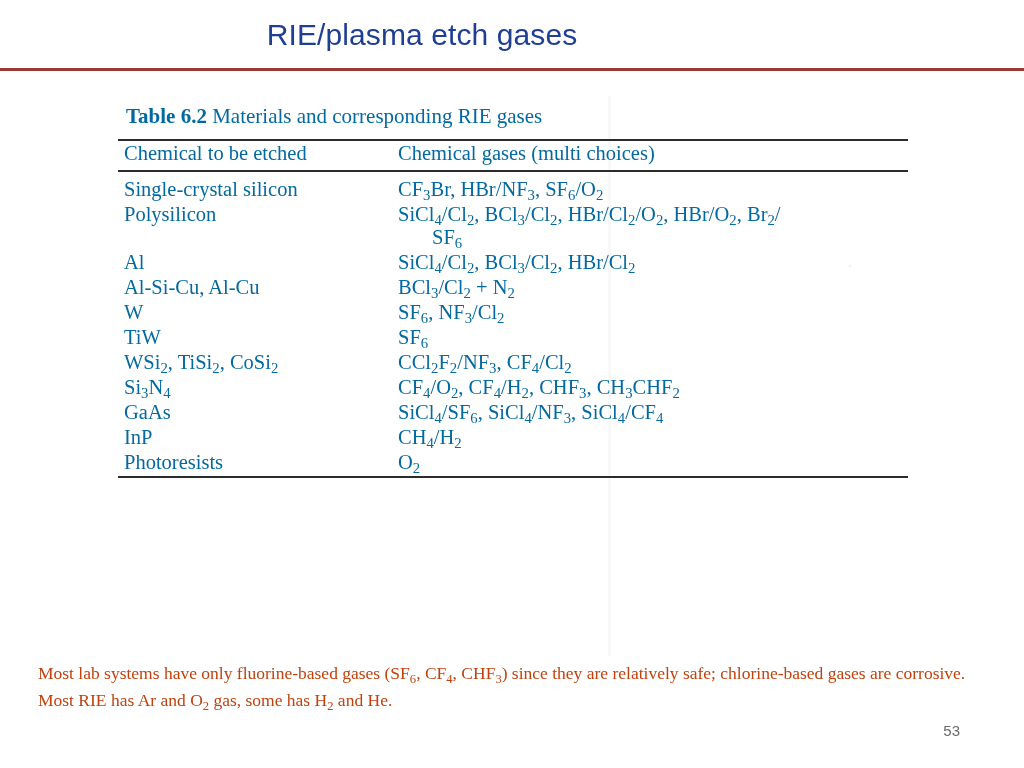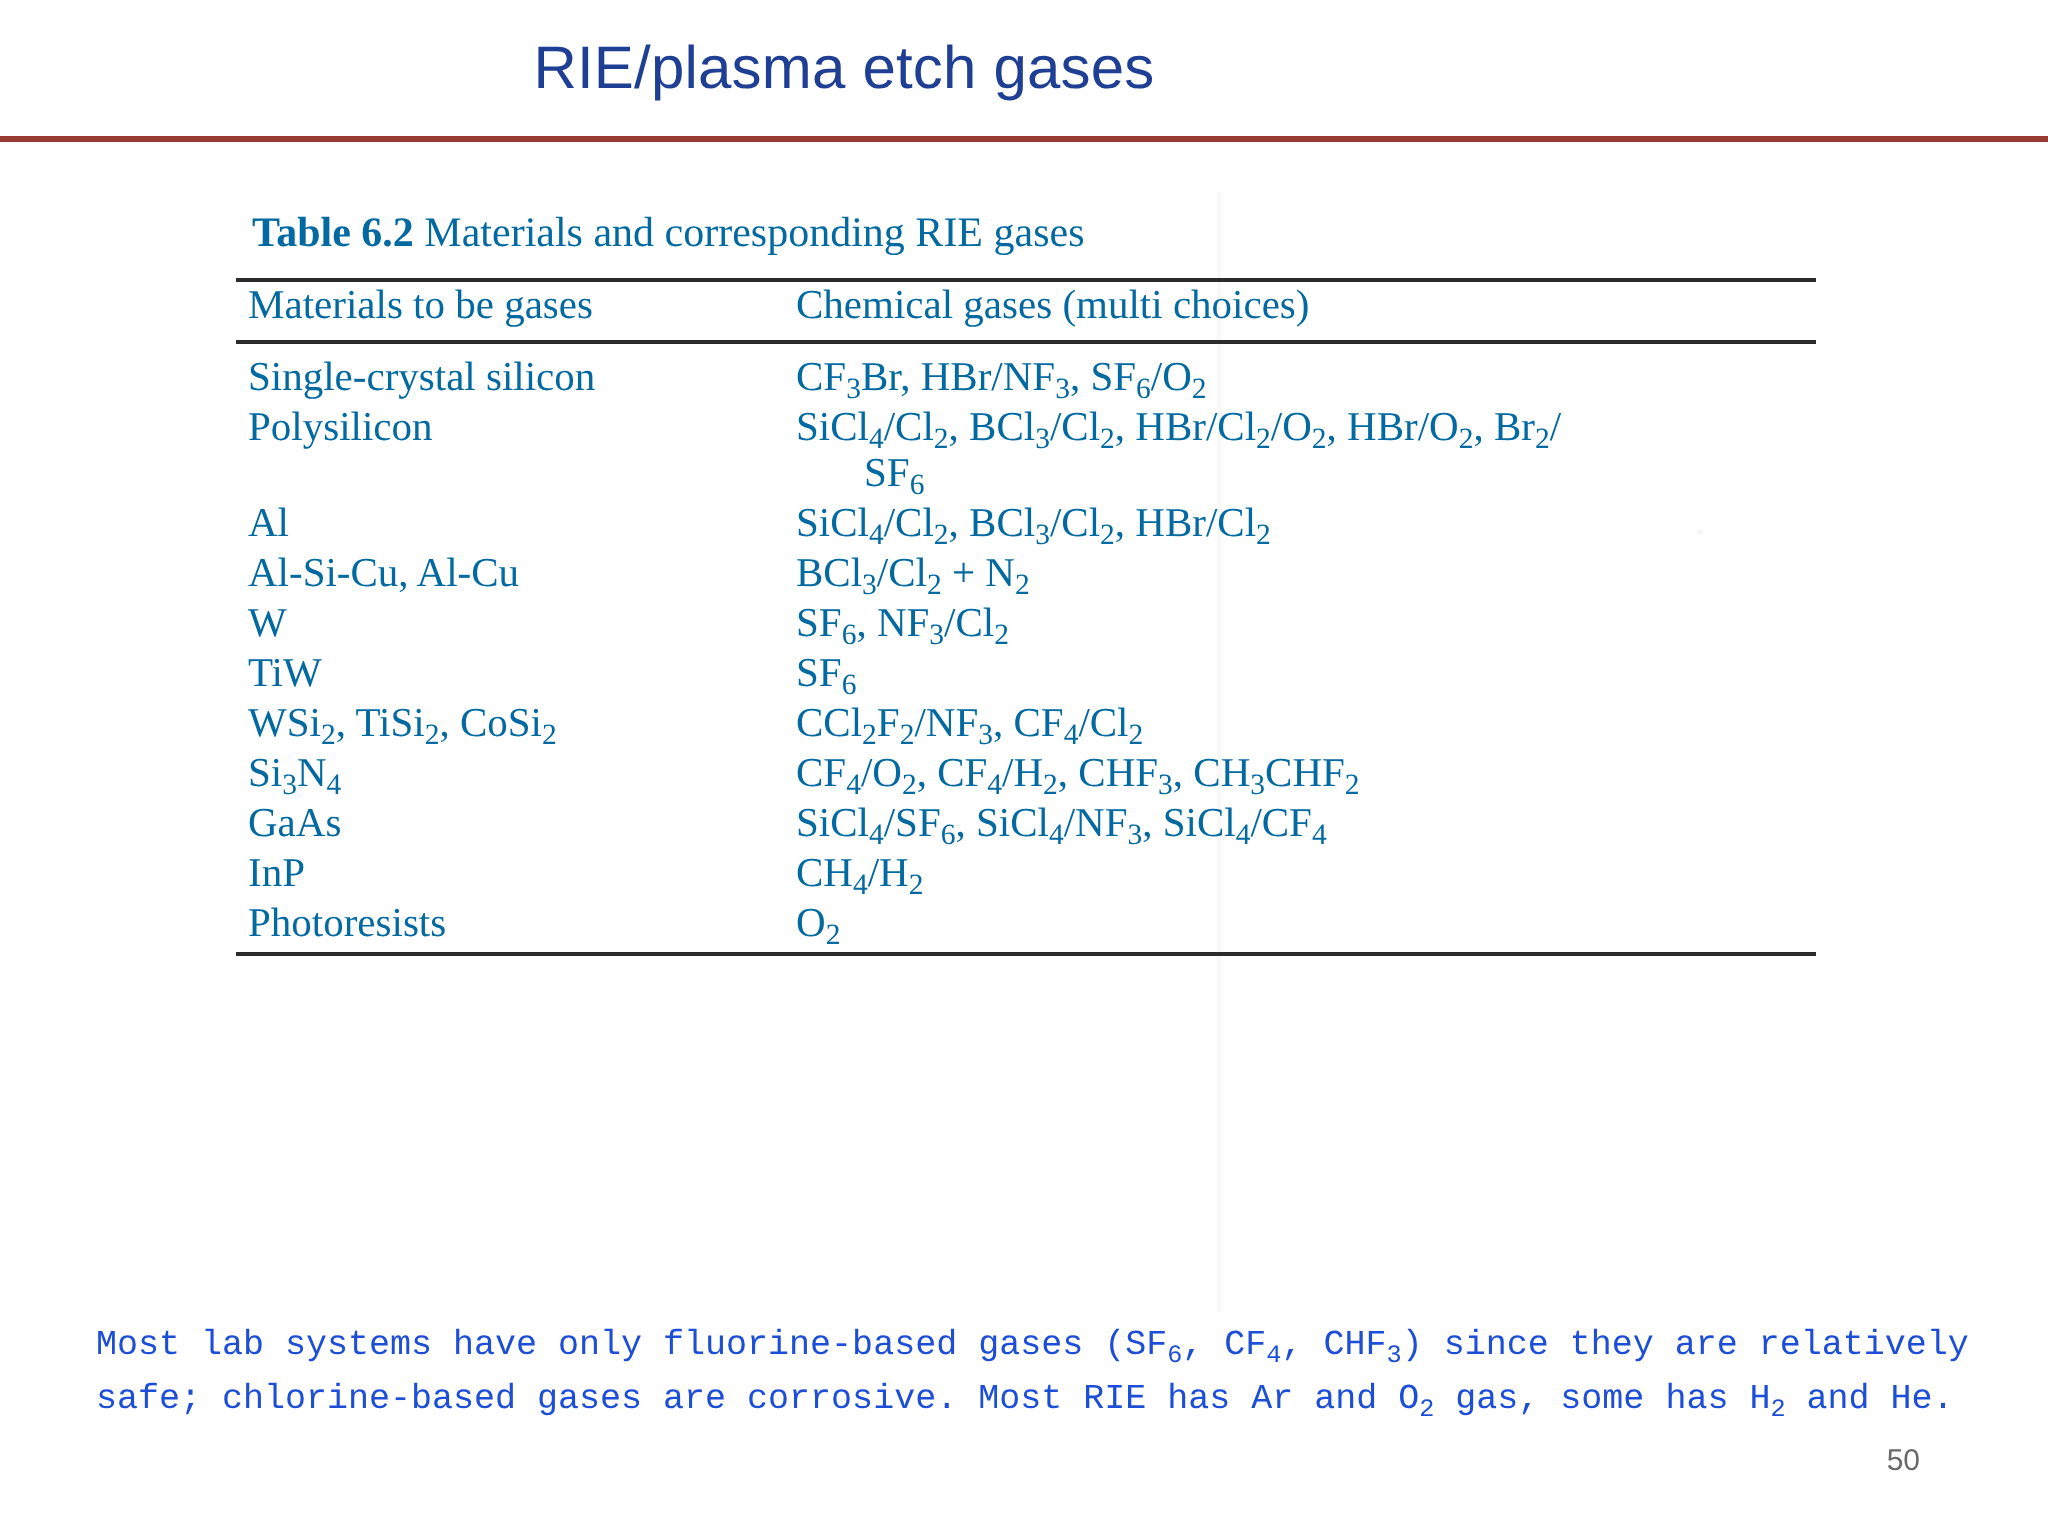--- a/index.html
+++ b/index.html
@@ -98,26 +98,26 @@
     background:
       radial-gradient(circle at 520px 170px, #555 0 1px, transparent 2px),
       linear-gradient(90deg, transparent 0 48%, #888 48% 48.4%, transparent 48.4% 100%);
     pointer-events: none;
   }
 
   
   .footnote {
     position: absolute;
     top: 660px;
-    left: 48px;
+    left: 38px;
     width: 950px;
     font-size: 17.5px;
-    color: #1d4ed8;
+    color: #c2410c;
     line-height: 1.55;
-    font-family: Liberation Mono, monospace;
+    font-family: Liberation Serif, serif;
   }
   .footnote sub { font-size: 0.72em; top: 0.28em; }
 
   .page-number {
     position: absolute;
     top: 722px;
     left: 0;
     width: 960px;
     text-align: right;
     font-size: 15px;
@@ -135,21 +135,21 @@
 
 <div class="table-block">
   <div class="table-caption">
     <span class="cap-label">Table 6.2</span>
     <span>Materials and corresponding RIE gases</span>
   </div>
 
   <table class="tbl">
     <thead>
       <tr>
-        <th class="hdr-mat col-mat">Materials to be gases</th>
+        <th class="hdr-mat col-mat">Chemical to be etched</th>
         <th class="hdr-gas col-gas">Chemical gases (multi choices)</th>
       </tr>
     </thead>
     <tbody>
         <tr class="row-first">
           <td class="col-mat">Single-crystal silicon</td>
           <td class="col-gas">CF<sub>3</sub>Br, HBr/NF<sub>3</sub>, SF<sub>6</sub>/O<sub>2</sub></td>
         </tr>
         <tr>
           <td class="col-mat">Polysilicon</td>
@@ -189,13 +189,13 @@
         </tr>
         <tr>
           <td class="col-mat">Photoresists</td>
           <td class="col-gas">O<sub>2</sub></td>
         </tr>
       </tbody>
   </table>
 </div>
 
 <div class="footnote">Most lab systems have only fluorine-based gases (SF<sub>6</sub>, CF<sub>4</sub>, CHF<sub>3</sub>) since they are relatively safe; chlorine-based gases are corrosive. Most RIE has Ar and O<sub>2</sub> gas, some has H<sub>2</sub> and He.</div>
-<div class="page-number">50</div>
+<div class="page-number">53</div>
 
 </body></html>

